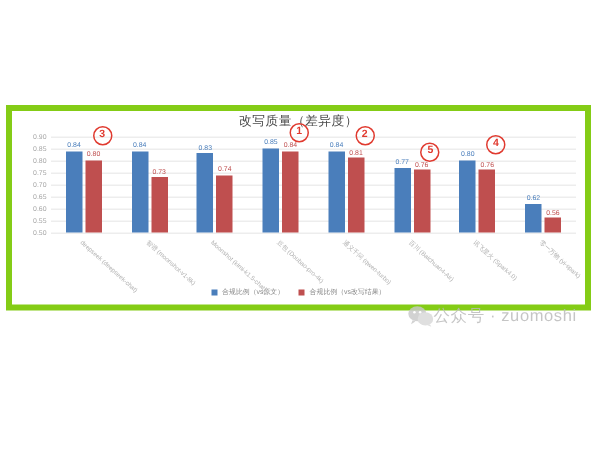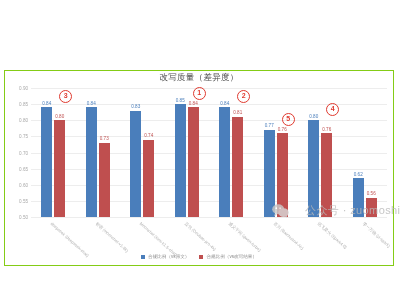--- a/index.html
+++ b/index.html
@@ -2,22 +2,22 @@
 <html><head>
 <meta charset="utf-8">
 <style>
   html,body{margin:0;padding:0;}
   body{
     width:400px;height:300px;background:#ffffff;
     font-family:"Liberation Sans","DejaVu Sans",sans-serif;
     overflow:hidden;position:relative;
   }
   #chart-card{
-    position:absolute;left:4px;top:70px;width:390px;height:196px;
-    border:1px solid #84cc16;background:#ffffff;box-sizing:border-box;
+    position:absolute;left:4px;top:70px;width:390px;height:137px;
+    border:4px solid #84cc16;background:#ffffff;box-sizing:border-box;
   }
   #chart-title{
     position:absolute;left:0;top:1px;width:100%;text-align:center;
     font-size:8.5px;color:#4a4a4a;letter-spacing:.3px;
   }
   #plot{
     position:absolute;left:26px;top:17px;right:6px;bottom:48px;
   }
   .grid-line{
     position:absolute;left:0;right:0;height:1px;background:#ededed;
@@ -58,21 +58,21 @@
   }
   #legend{
     position:absolute;left:0;right:0;bottom:6px;
     display:flex;justify-content:center;align-items:center;gap:10px;
   }
   .legend-item{display:flex;align-items:center;gap:3px;}
   .legend-swatch{width:4px;height:4px;}
   .legend-text{font-size:4.6px;color:#8a8a8a;white-space:nowrap;}
   #watermark{
     position:absolute;left:272px;top:203px;
-    display:flex;align-items:center;gap:16px;opacity:.82;
+    display:flex;align-items:center;gap:0;opacity:.82;
   }
   #wm-text{font-size:11px;color:#b9b9b9;white-space:nowrap;letter-spacing:.4px;}
 </style>
 </head>
 <body>
 
 <div id="chart-card">
 
   <div id="chart-title">改写质量（差异度）</div>
 

